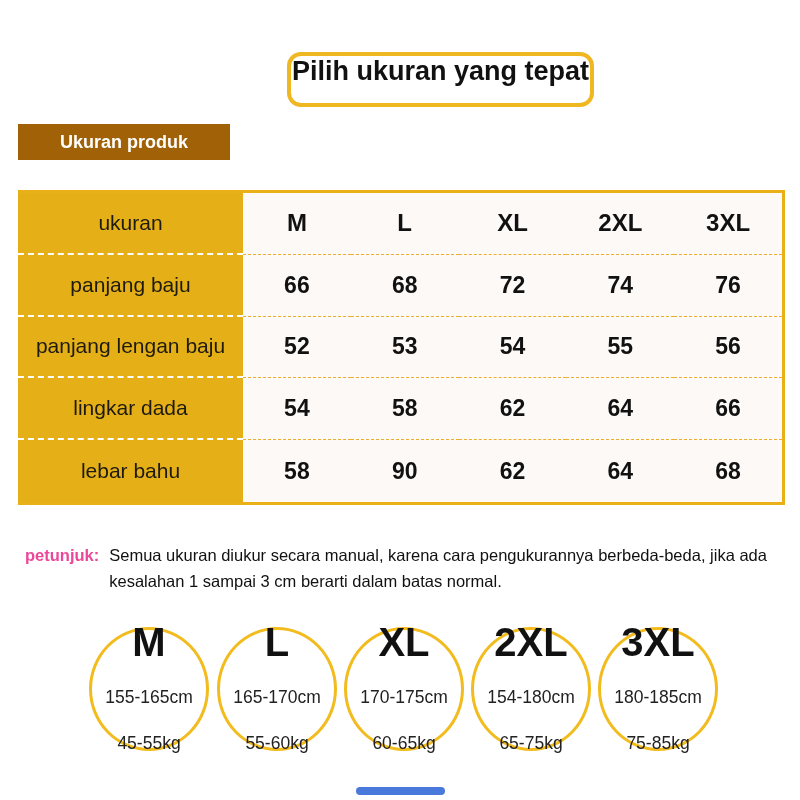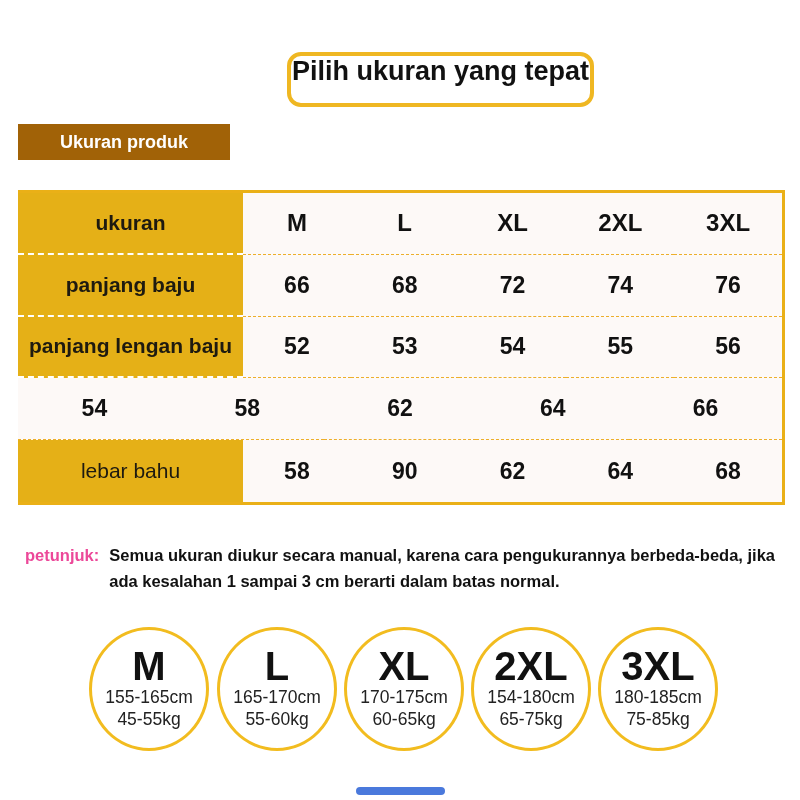--- a/index.html
+++ b/index.html
@@ -55,59 +55,59 @@
   .trow { display: flex; flex: 1; }
   .cell {
     display: flex; align-items: center; justify-content: center;
   }
   .label-cell {
     width: 225px; flex: none;
     background: #E5B017;
     font-size: 21px; color: #1e1a10;
   }
   .val-cell { flex: 1; font-size: 23px; font-weight: bold; color: #111111; }
-  .trow:not(:last-child) .label-cell { border-bottom: 2px dashed #ffffff; font-weight: bold; }
+  .trow:not(:last-child) .label-cell { border-bottom: 2px dashed #ffffff; }
   .trow:not(:last-child) .val-cell  { border-bottom: 1.5px dashed #EDAF2B; }
   .header-row .val-cell { font-size: 24px; }
 
   
   .note {
     position: absolute;
     left: 25px; top: 542px;
     width: 760px;
     display: flex; align-items: flex-start;
     line-height: 26px;
   }
   .note-label {
     color: #ec4899; font-size: 16.5px; font-weight: bold;
     margin-right: 10px; white-space: nowrap;
   }
   .note-text {
-    color: #111111; font-size: 16.5px; font-weight: 700;
+    color: #111111; font-size: 16.5px; font-weight: 400;
     width: 668px;
   }
 
   
   .circle {
     position: absolute;
     top: 627px;
     width: 120px; height: 124px;
     border: 3px solid #F2BC1F;
     border-radius: 50%;
     background: #ffffff;
     display: flex; flex-direction: column;
     align-items: center; justify-content: center;
     text-align: center;
   }
   .circle .size-letter {
     font-size: 40px; font-weight: bold; color: #111111;
     line-height: 40px; margin-top: -2px;
   }
   .circle .range {
-    font-size: 17.5px; color: #222222; line-height: 22px; white-space: nowrap;
+    font-size: 17.5px; color: #222222; line-height: 22px; white-space: nowrap; margin-top: 24px;
   }
   .circle-0 { left: 89px; }
   .circle-1 { left: 217px; }
   .circle-2 { left: 344px; }
   .circle-3 { left: 471px; }
   .circle-4 { left: 598px; }
 
   
   .scroll-indicator {
     position: absolute;
@@ -152,20 +152,21 @@
     <div class="trow">
       <div class="cell label-cell">panjang lengan baju</div>
       <div class="cell val-cell">52</div>
       <div class="cell val-cell">53</div>
       <div class="cell val-cell">54</div>
       <div class="cell val-cell">55</div>
       <div class="cell val-cell">56</div>
     </div>
 
     <div class="trow">
+      <div class="cell label-cell">lingkar dada</div>
       <div class="cell val-cell">54</div>
       <div class="cell val-cell">58</div>
       <div class="cell val-cell">62</div>
       <div class="cell val-cell">64</div>
       <div class="cell val-cell">66</div>
     </div>
 
     <div class="trow">
       <div class="cell label-cell">lebar bahu</div>
       <div class="cell val-cell">58</div>

